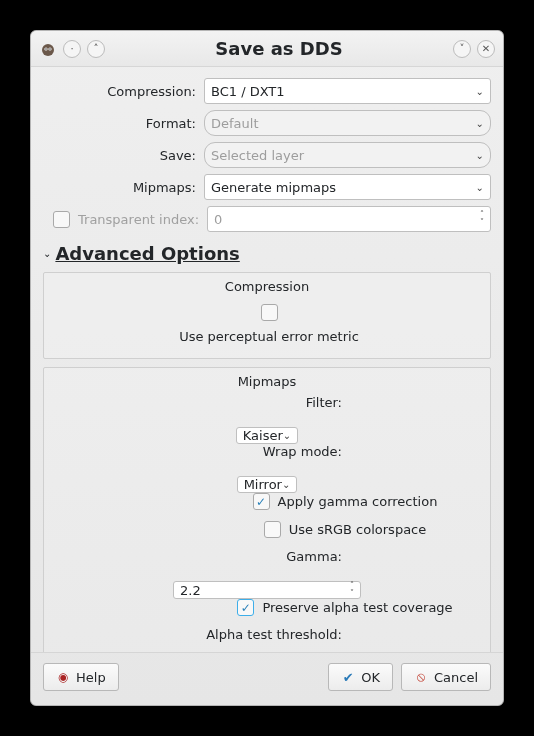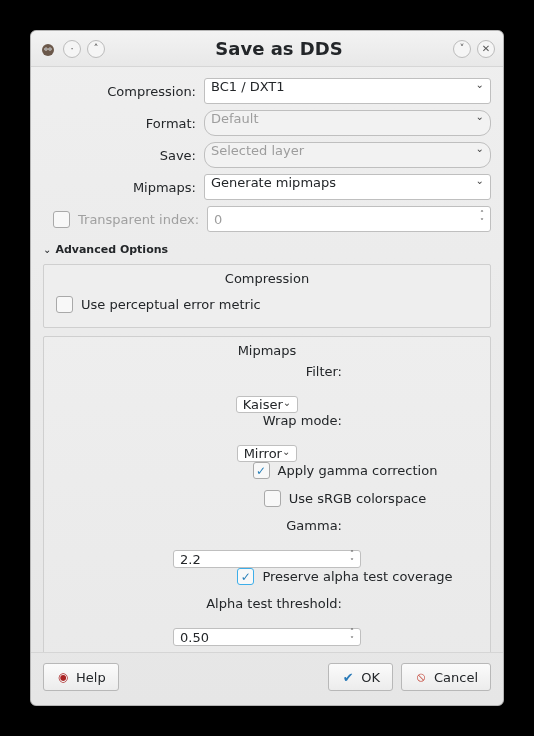--- a/index.html
+++ b/index.html
@@ -48,42 +48,42 @@
   overflow:hidden;
 }
 .row { display:flex; align-items:center; gap:6px; min-height:28px; }
 .lbl {
   width:155px; text-align:right; color:#232629; padding-right:2px;
 }
 .lbl.disabled { color:#a0a0a0; }
 .combo, .spin {
   flex:1; height:26px; background:#fff;
   border:1px solid #bfbfbf; border-radius:3px;
-  display:flex; padding:0 6px;
+  display:flex; align-items:center; padding:0 6px;
   position:relative;
 }
 .combo.disabled { color:#9d9d9d; background:#f2f2f2;border-radius:11px;}
 .combo .val { flex:1; }
 .combo .chev { color:#444; font-size:10px; }
 .spin input {
   border:none; outline:none; flex:1; font-size:13px; font-family:inherit;
   background:transparent; color:#232629;
 }
 .spin.disabled input { color:#9d9d9d; }
 .spin .buttons { display:flex; flex-direction:column; font-size:8px; color:#555; line-height:8px; height:100%; justify-content:center;}
 .chk-row { display:flex; align-items:center; gap:8px; }
 .chk {
   width:17px; height:17px; border:1px solid #a9a9a9; border-radius:3px;
   background:#f8f8f8; display:flex; align-items:center; justify-content:center;
   color:#2980b9; font-size:12px; font-weight:bold;
 }
 .chk.blue { border-color:#3daee9; }
 .section-header { display:flex; align-items:center; gap:4px; margin-top:6px; }
 .section-header .tri { font-size:10px; }
-.section-header .txt { font-weight:bold; font-size:11px; }
+.section-header .txt { font-weight:bold; font-size:18px;text-decoration:underline; }
 .panel {
   border:1px solid #cfcfcf; border-radius:2px; padding:6px 8px 10px 8px;
   margin-top:4px; background:rgba(255,255,255,0.15);
 }
 .panel .panel-title { text-align:center; margin-bottom:6px; }
 .subrow { display:flex; align-items:center; gap:17px; min-height:28px;flex-direction:column; }
 .sublbl { width:150px; text-align:right; }
 .after-combo { margin-left:156px; }
 .footer {
   display:flex; align-items:center; gap:8px;
@@ -177,21 +177,21 @@
       </div>
     </div>
 
     <div class="section-header">
       <span class="tri">⌄</span>
       <span class="txt">Advanced Options</span>
     </div>
 
     <div class="panel">
       <div class="panel-title">Compression</div>
-      <div class="chk-row" style="padding:4px 0 4px 4px;">
+      <div class="chk-row" style="padding:4px 0 4px 4px;flex-direction:column;">
         <div class="chk"></div>
         <span>Use perceptual error metric</span>
       </div>
     </div>
 
     <div class="panel">
       <div class="panel-title">Mipmaps</div>
 
       <div class="subrow">
         <div class="sublbl">Filter:</div>

